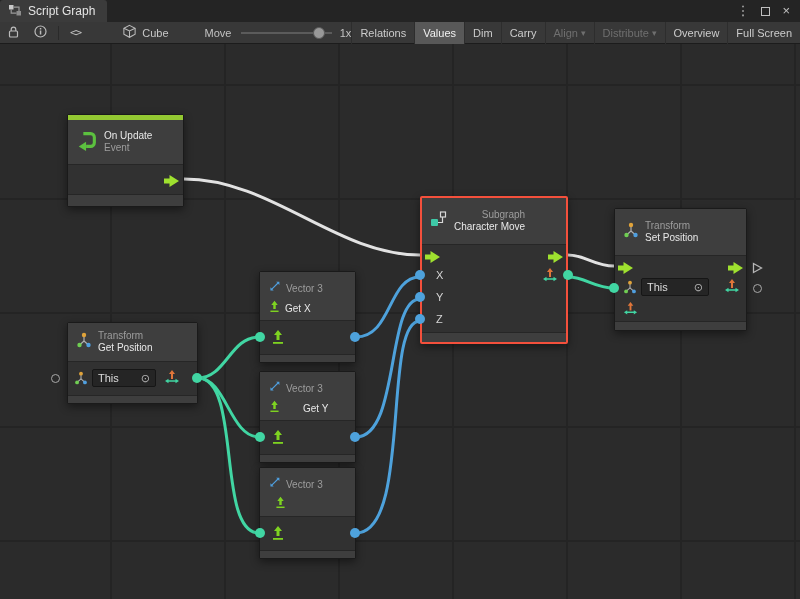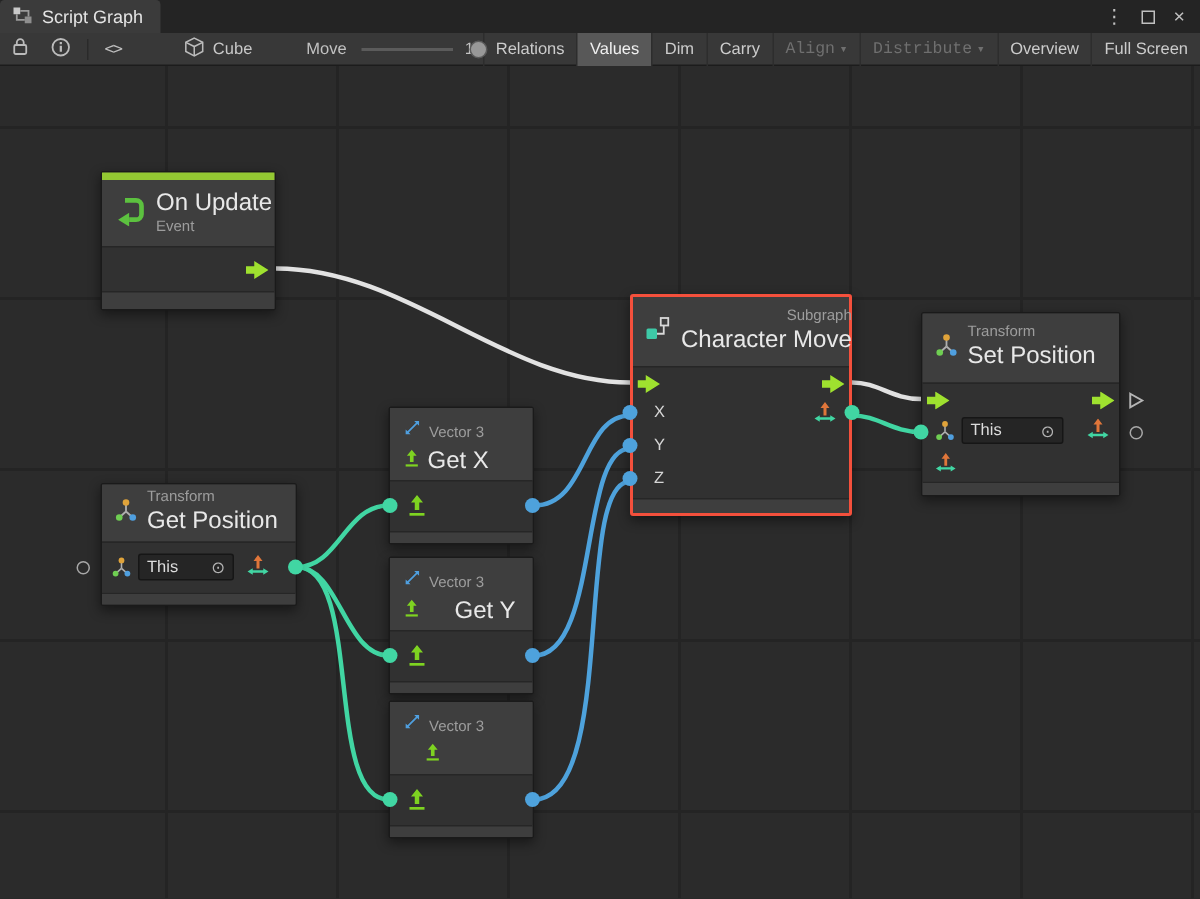--- a/index.html
+++ b/index.html
@@ -26,21 +26,21 @@
   .zoom-label { margin-left:36px; color:#c2c2c2; }
   .slider { position:relative; width:92px; height:22px; margin-left:10px; }
   .slider .track { position:absolute; left:0; right:0; top:10px; height:2px; background:#5b5b5b; }
   .slider .handle { position:absolute; left:72px; top:5px; width:12px; height:12px; border-radius:50%;
                     background:#989898; border:1px solid #5a5a5a; }
   .zoom-value { margin-left:8px; color:#c2c2c2; }
   .tb-buttons { margin-left:auto; display:flex; height:22px; }
   .tbbtn { display:flex; align-items:center; padding:0 8px; border-left:1px solid #2d2d2d;
            color:#cccccc; white-space:nowrap; cursor:default; }
   .tbbtn.active { background:#585858; color:#f0f0f0; }
-  .tbbtn.disabled { color:#6f6f6f;font-family:Liberation Mono, monospace; }
+  .tbbtn.disabled { color:#6f6f6f; }
   .chev { font-size:9px; margin-left:3px; }
 
   
   .canvas { position:absolute; top:44px; left:0; width:800px; height:555px; background:#2b2b2b;
             background-image:
               linear-gradient(to right, #242424 2px, transparent 2px),
               linear-gradient(to bottom, #242424 2px, transparent 2px);
             background-size:114px 114px; background-position:110px 40px; }
   .wires { position:absolute; inset:0; pointer-events:none; }
   .wire { fill:none; stroke-width:3; stroke-linecap:round; }
@@ -49,21 +49,21 @@
   .wire.blue  { stroke:var(--value-blue); }
 
   
   .node { position:absolute; background:#303030; border:1px solid #1a1a1a; border-radius:2px;
           box-shadow:0 3px 8px rgba(0,0,0,.45); }
   .node.selected { border:2px solid var(--selection-red);text-align:right; }
   .node-accent { height:5px; background:var(--event-accent); }
   .node-header { background:#3e3e3e; display:flex; align-items:center; gap:6px; padding:5px 8px; }
   .titles { display:flex; flex-direction:column; line-height:1.25; }
   .subtitle { color:#9d9d9d; font-size:10px; }
-  .title { color:#e8e8e8; font-size:16px; white-space:nowrap; }
+  .title { color:#e8e8e8; font-size:10px; white-space:nowrap; }
   .node-body { background:#313131; border-top:1px solid #262626; position:relative; }
   .node-footer { background:#3e3e3e; border-top:1px solid #262626; }
   .dot { position:absolute; width:10px; height:10px; border-radius:50%; }
   .dot.blue { background:var(--value-blue); }
   .dot.teal { background:var(--vector-teal); }
   .hollow { position:absolute; width:9px; height:9px; border-radius:50%;
             border:1.5px solid #a8a8a8; background:transparent; }
   .fill-green { fill:var(--control-green); }
   .port-label { position:absolute; color:#d6d6d6; font-size:11px; }
   .field { position:absolute; height:18px; background:#252525; border:1px solid #161616;

